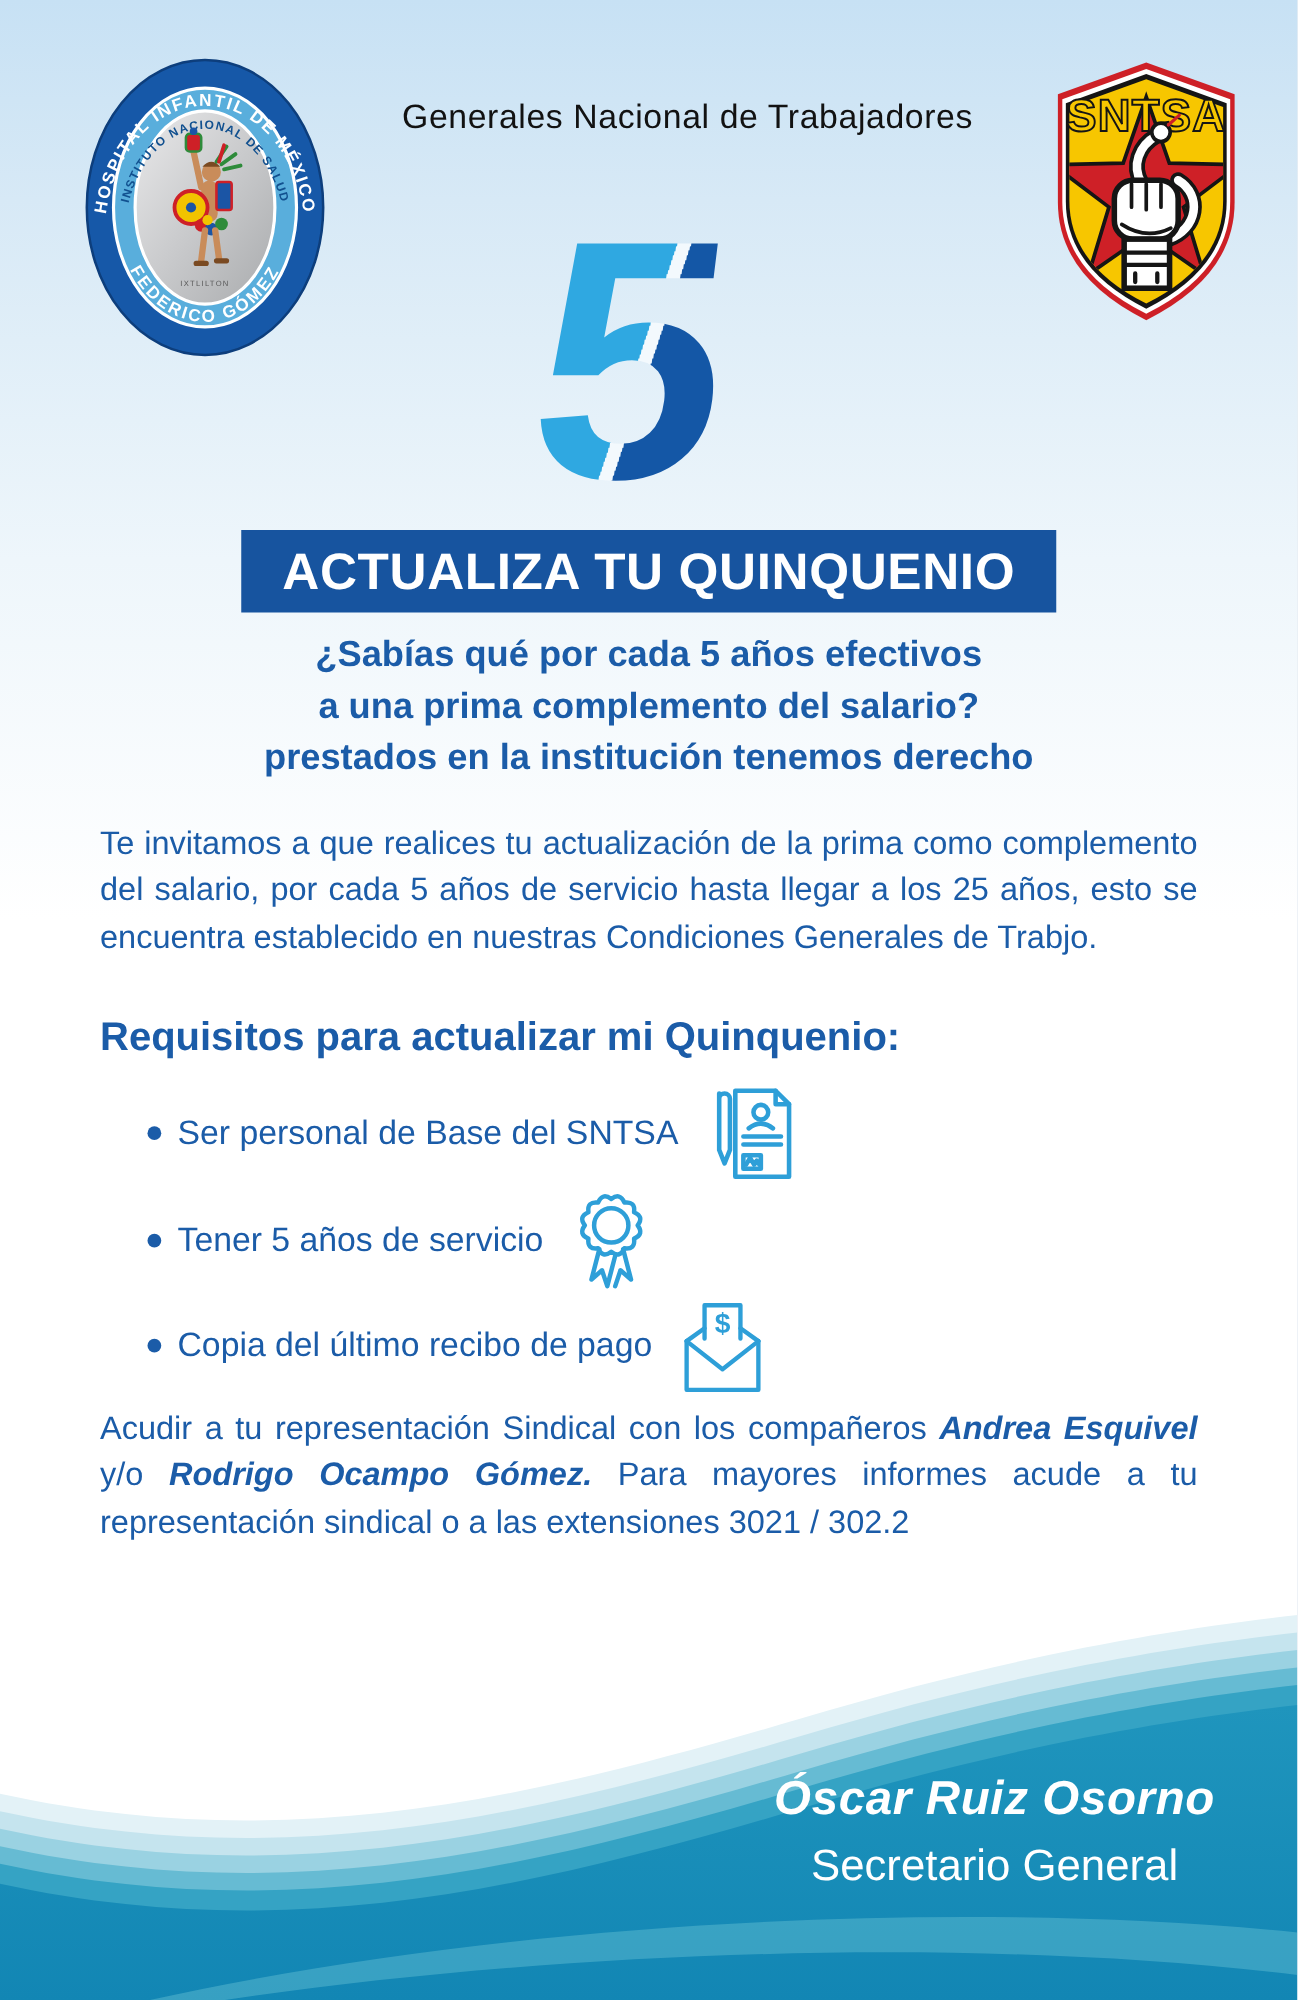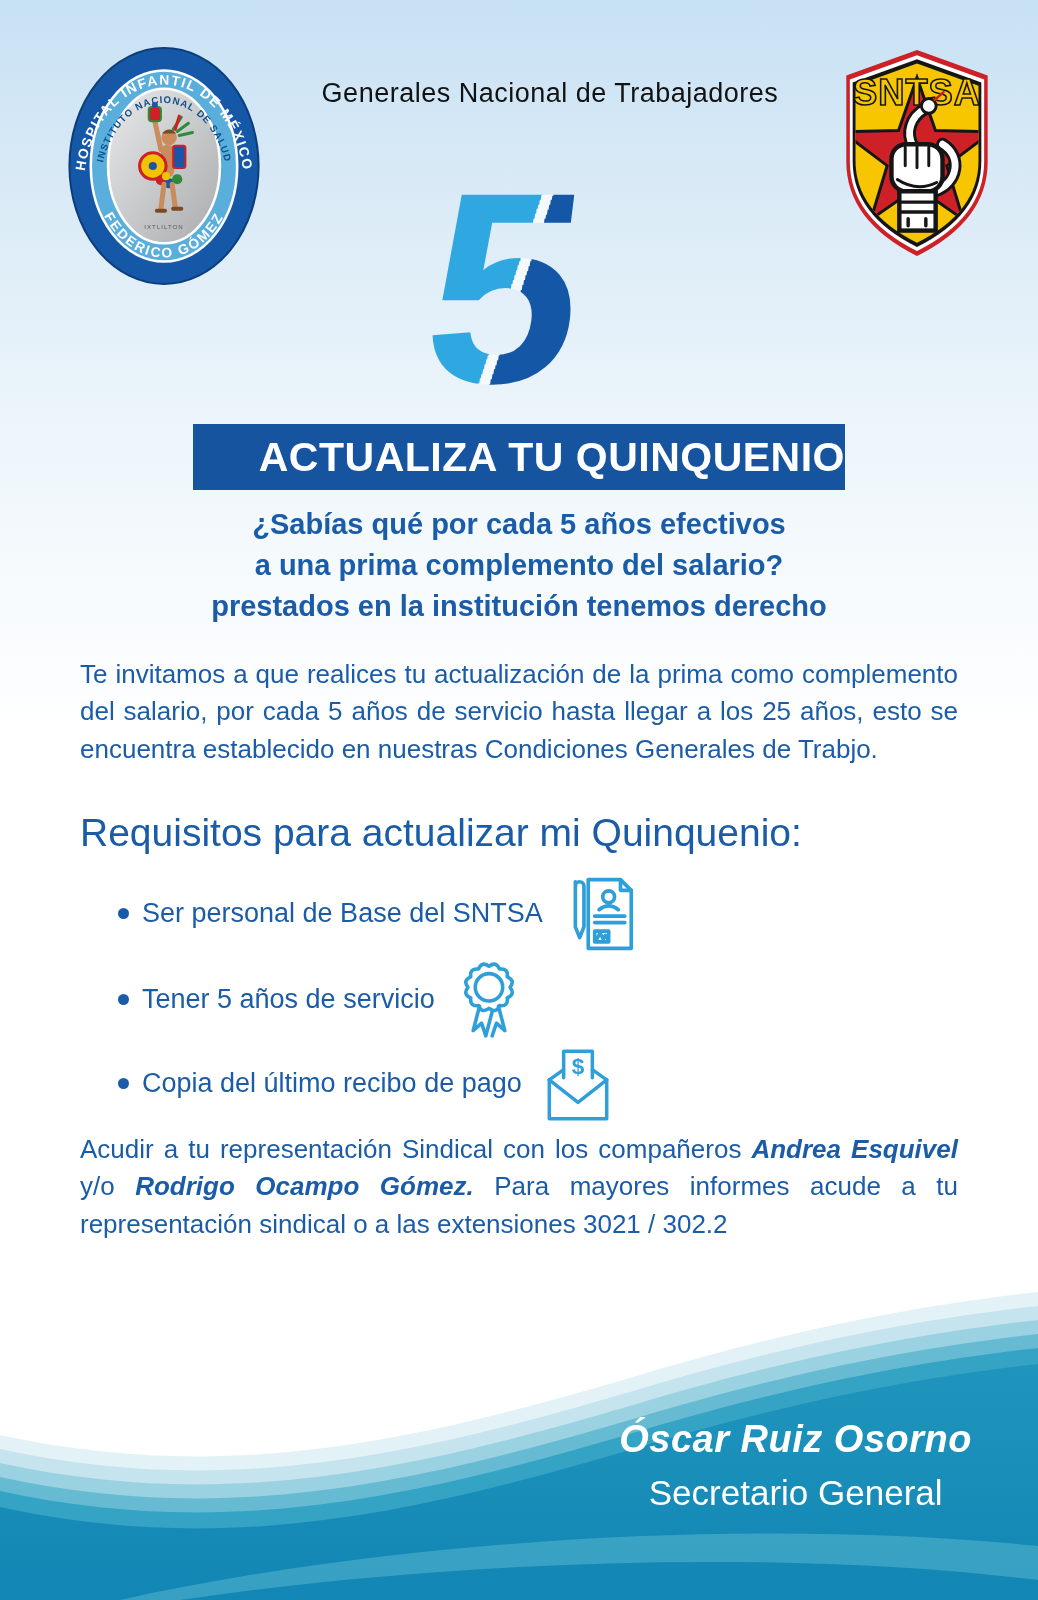--- a/index.html
+++ b/index.html
@@ -33,32 +33,32 @@
       var(--five-light,#2fa8e1) 0%,var(--five-light,#2fa8e1) 46.5%,
       #f3f9fd 46.5%,#f3f9fd 51.5%,
       var(--five-dark,#1457a6) 51.5%,var(--five-dark,#1457a6) 100%);
     -webkit-background-clip:text;background-clip:text;color:transparent;
   }
   
   .banner{
     margin:26px auto 0;width:652px;height:66px;
     background:var(--banner-bg,#17549f);
     color:#ffffff;font-size:41px;font-weight:bold;letter-spacing:.5px;
-    display:flex;align-items:center;justify-content:flex-end;white-space:nowrap;
+    display:flex;align-items:center;justify-content:center;white-space:nowrap;
   }
   
   .question{margin-top:14px;text-align:center;color:var(--text-blue,#1b5ca8);
     font-size:29px;font-weight:bold;line-height:1.42;}
   .body-par{
     margin:28px 80px 0;color:var(--text-blue,#1b5ca8);
     font-size:26px;line-height:1.45;text-align:justify;
   }
   
   .req-heading{margin:42px 80px 0;color:var(--text-blue,#1b5ca8);
-    font-size:39px;font-weight:normal;}
+    font-size:32px;font-weight:bold;}
   .req-list{margin:16px 0 0 118px;}
   .req-item{display:flex;align-items:center;min-height:82px;}
   .req-item .dot{width:11px;height:11px;border-radius:50%;
     background:var(--text-blue,#1b5ca8);flex:0 0 auto;margin-right:13px;}
   .req-item .req-label{color:var(--text-blue,#1b5ca8);font-size:27px;}
   .req-item svg{flex:0 0 auto;margin-left:16px;}
   
   .how-heading{margin:26px 80px 0;color:var(--text-blue,#1b5ca8);
     font-size:29px;font-weight:bold;}
   .how-par{margin:6px 80px 0;color:var(--text-blue,#1b5ca8);

